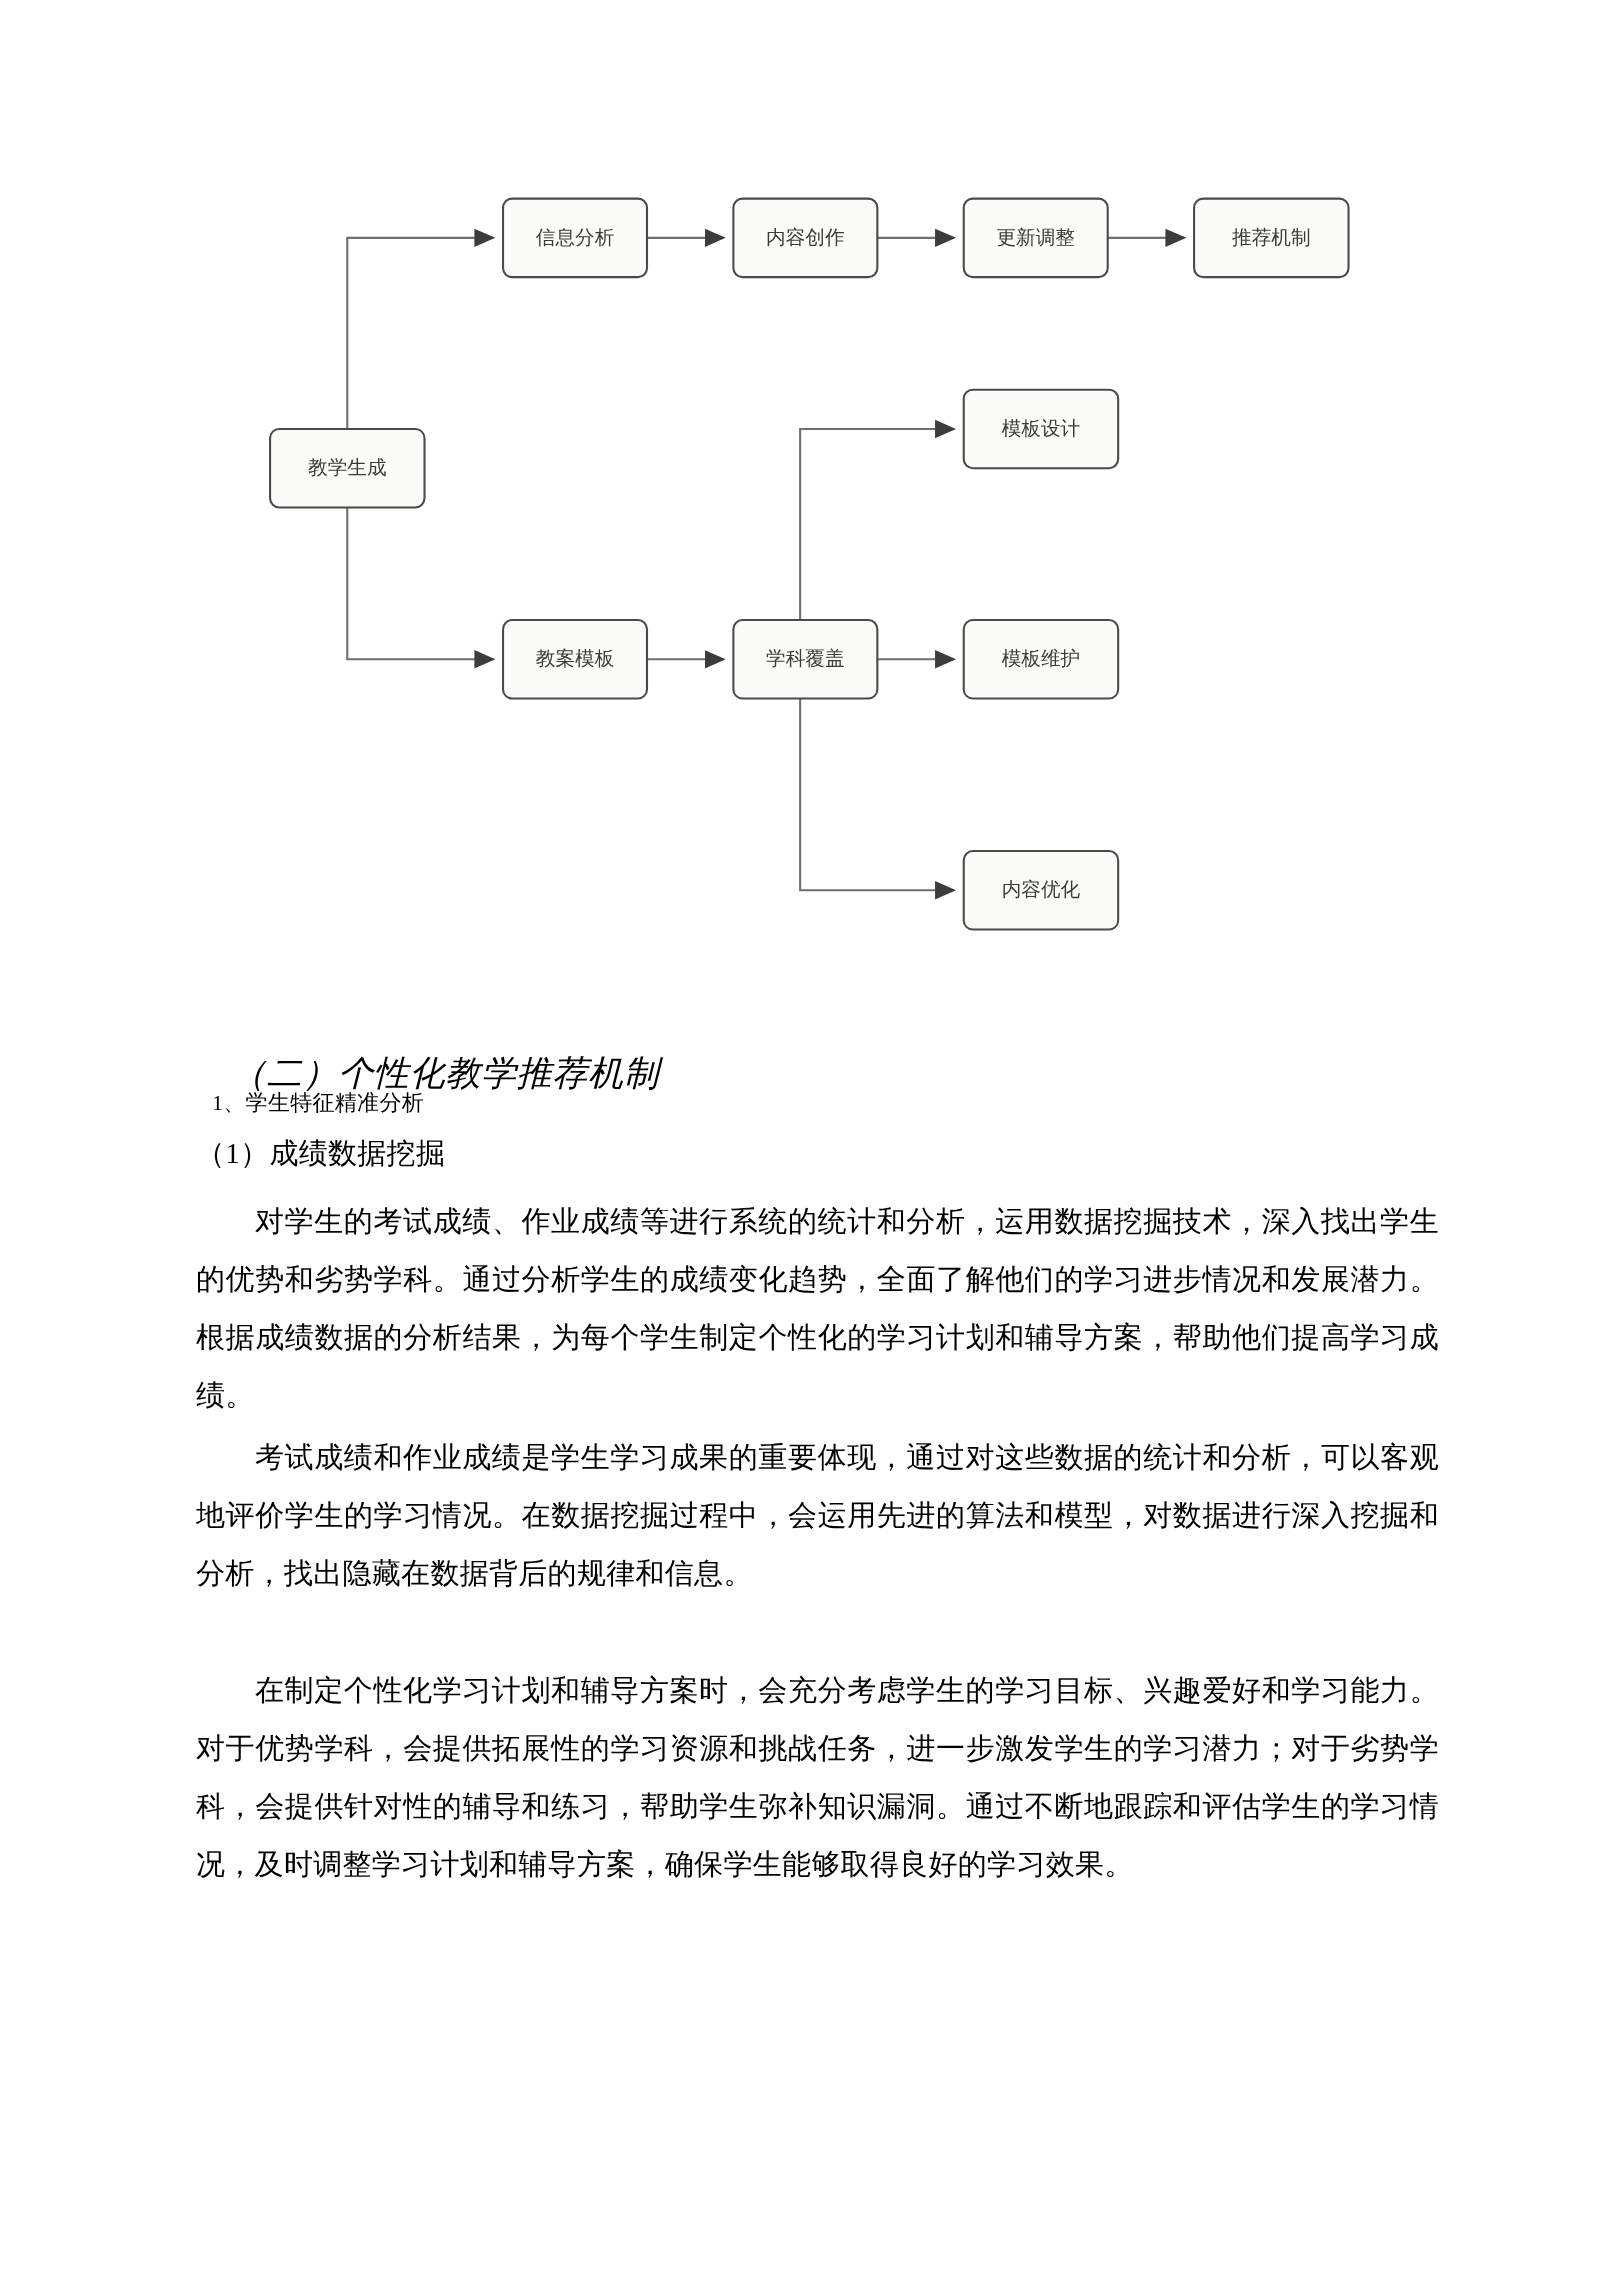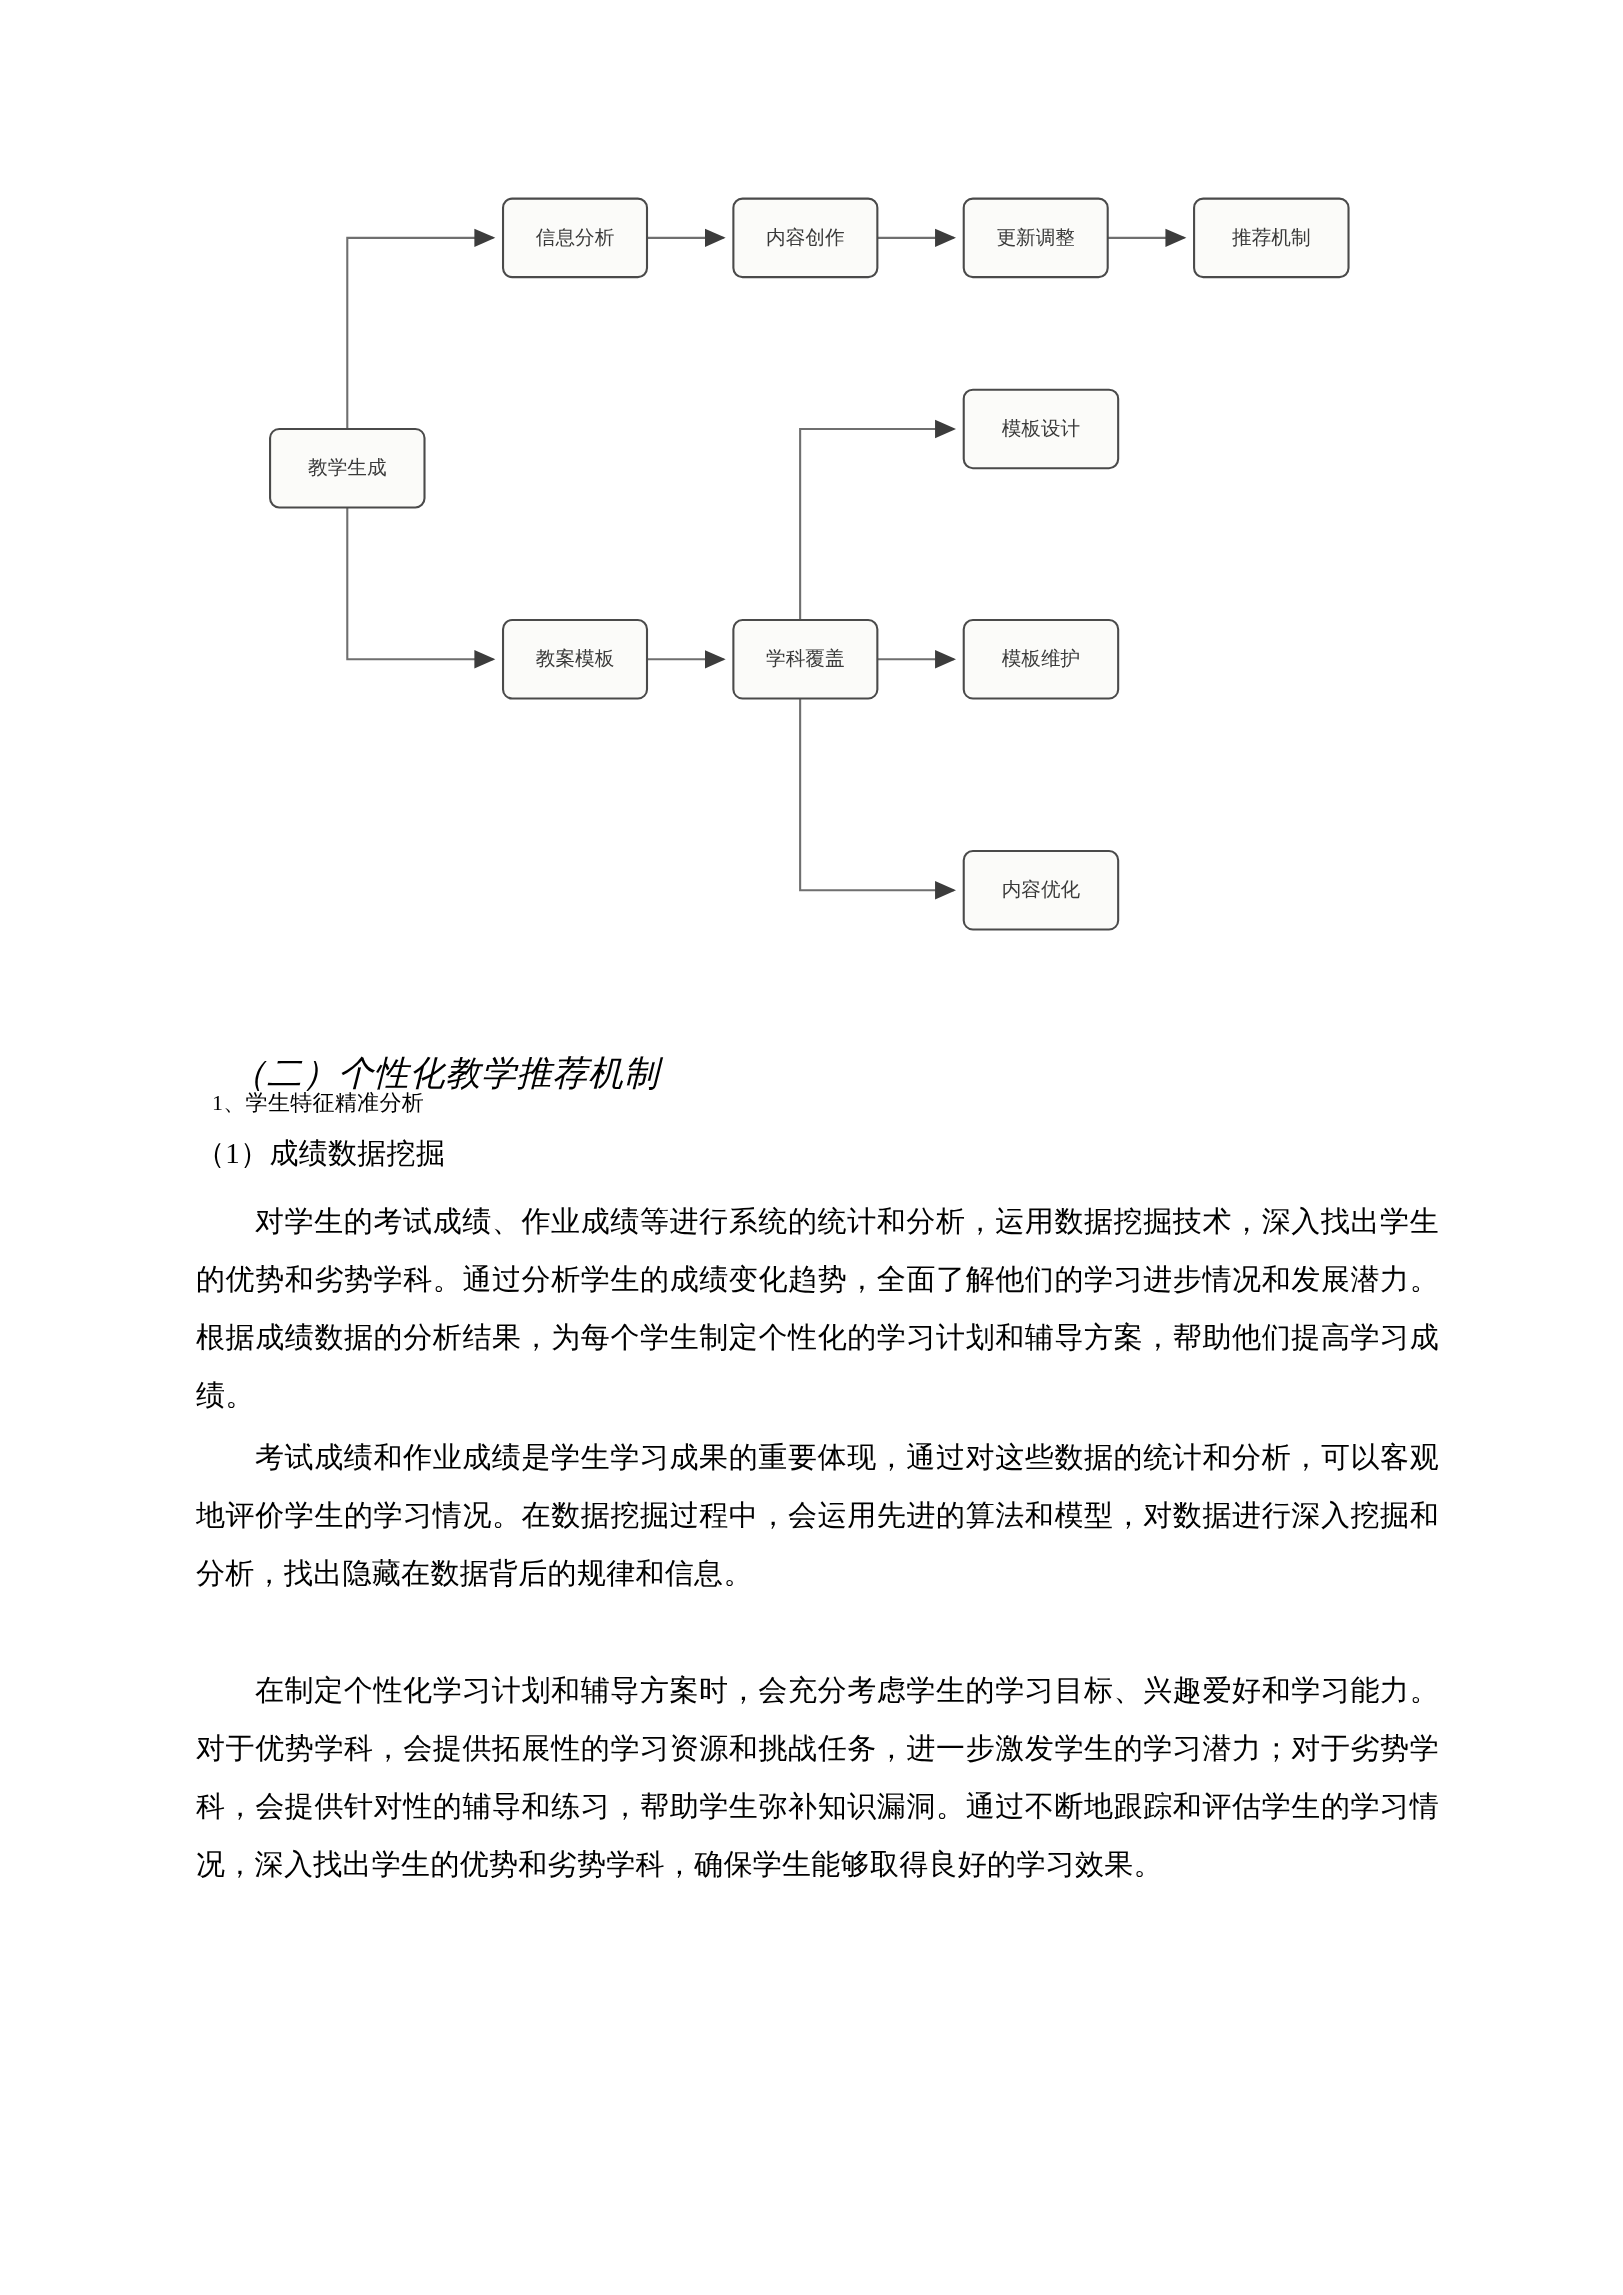--- a/index.html
+++ b/index.html
@@ -175,18 +175,18 @@
 
   <div class="textblock" style="top:1428px;">
     <p class="para">考试成绩和作业成绩是学生学习成果的重要体现，通过对这些数据的统计和分析，可以客观地评价学生的学习情况。在数据挖掘过程中，会运用先进的算法和模型，对数据进行深入挖掘和分析，找出隐藏在数据背后的规律和信息。</p>
   </div>
 
   <div class="textblock" style="top:1192px;">
     <p class="para">对学生的考试成绩、作业成绩等进行系统的统计和分析，运用数据挖掘技术，深入找出学生的优势和劣势学科。通过分析学生的成绩变化趋势，全面了解他们的学习进步情况和发展潜力。根据成绩数据的分析结果，为每个学生制定个性化的学习计划和辅导方案，帮助他们提高学习成绩。</p>
   </div>
 
   <div class="textblock" style="top:1661px;">
-    <p class="para">在制定个性化学习计划和辅导方案时，会充分考虑学生的学习目标、兴趣爱好和学习能力。对于优势学科，会提供拓展性的学习资源和挑战任务，进一步激发学生的学习潜力；对于劣势学科，会提供针对性的辅导和练习，帮助学生弥补知识漏洞。通过不断地跟踪和评估学生的学习情况，深入找出学生的优势和劣势学科，确保学生能够取得良好的学习效果。</p>
+    <p class="para">在制定个性化学习计划和辅导方案时，会充分考虑学生的学习目标、兴趣爱好和学习能力。对于优势学科，会提供拓展性的学习资源和挑战任务，进一步激发学生的学习潜力；对于劣势学科，会提供针对性的辅导和练习，帮助学生弥补知识漏洞。通过不断地跟踪和评估学生的学习情况，及时调整学习计划和辅导方案，确保学生能够取得良好的学习效果。</p>
   </div>
 
 
 </div>
 
 
 </body></html>

